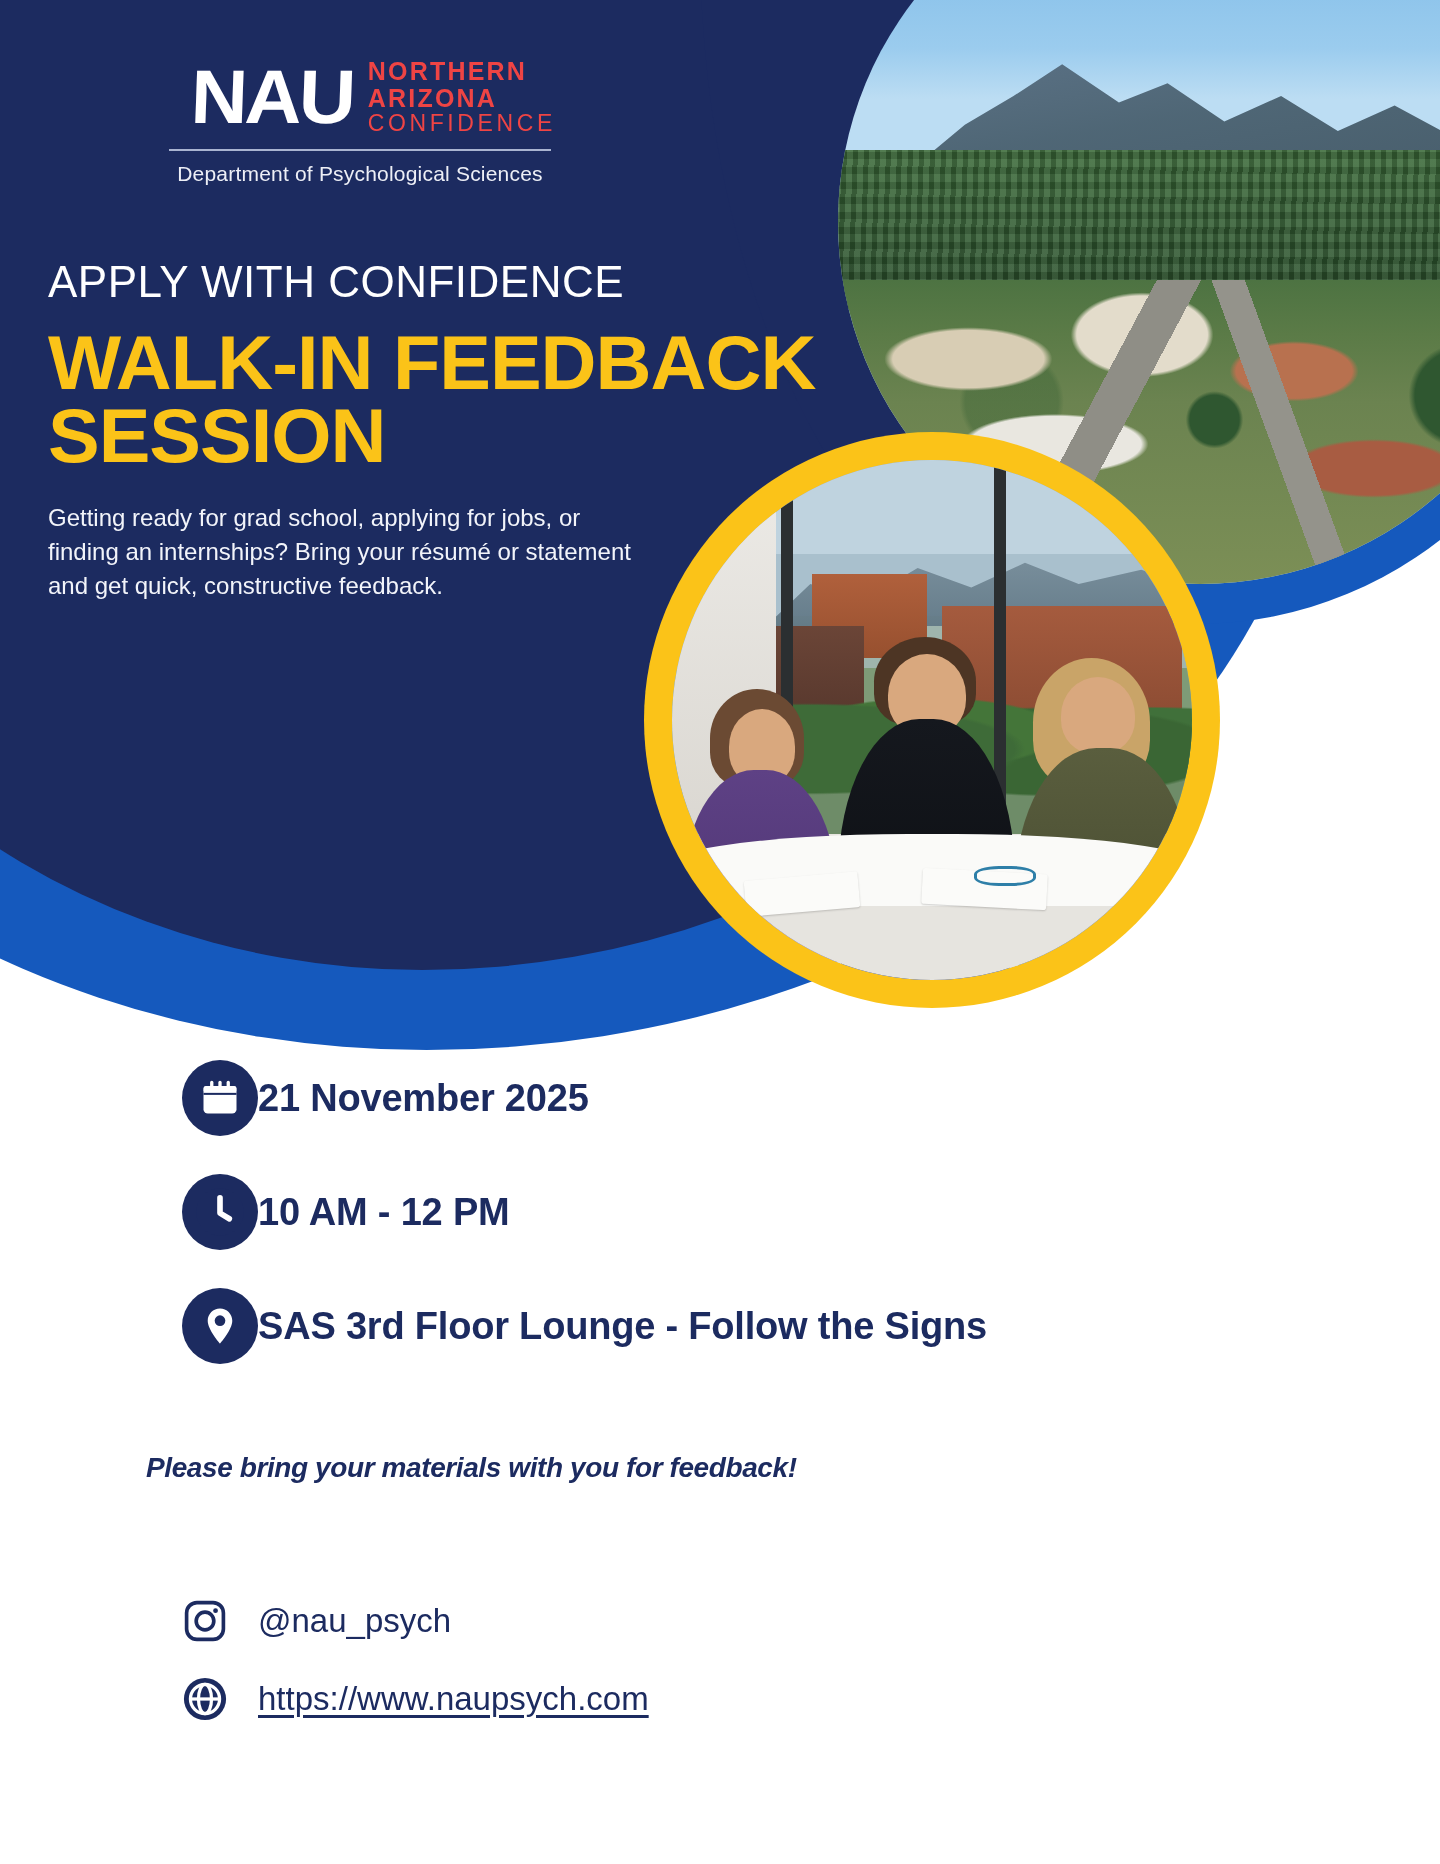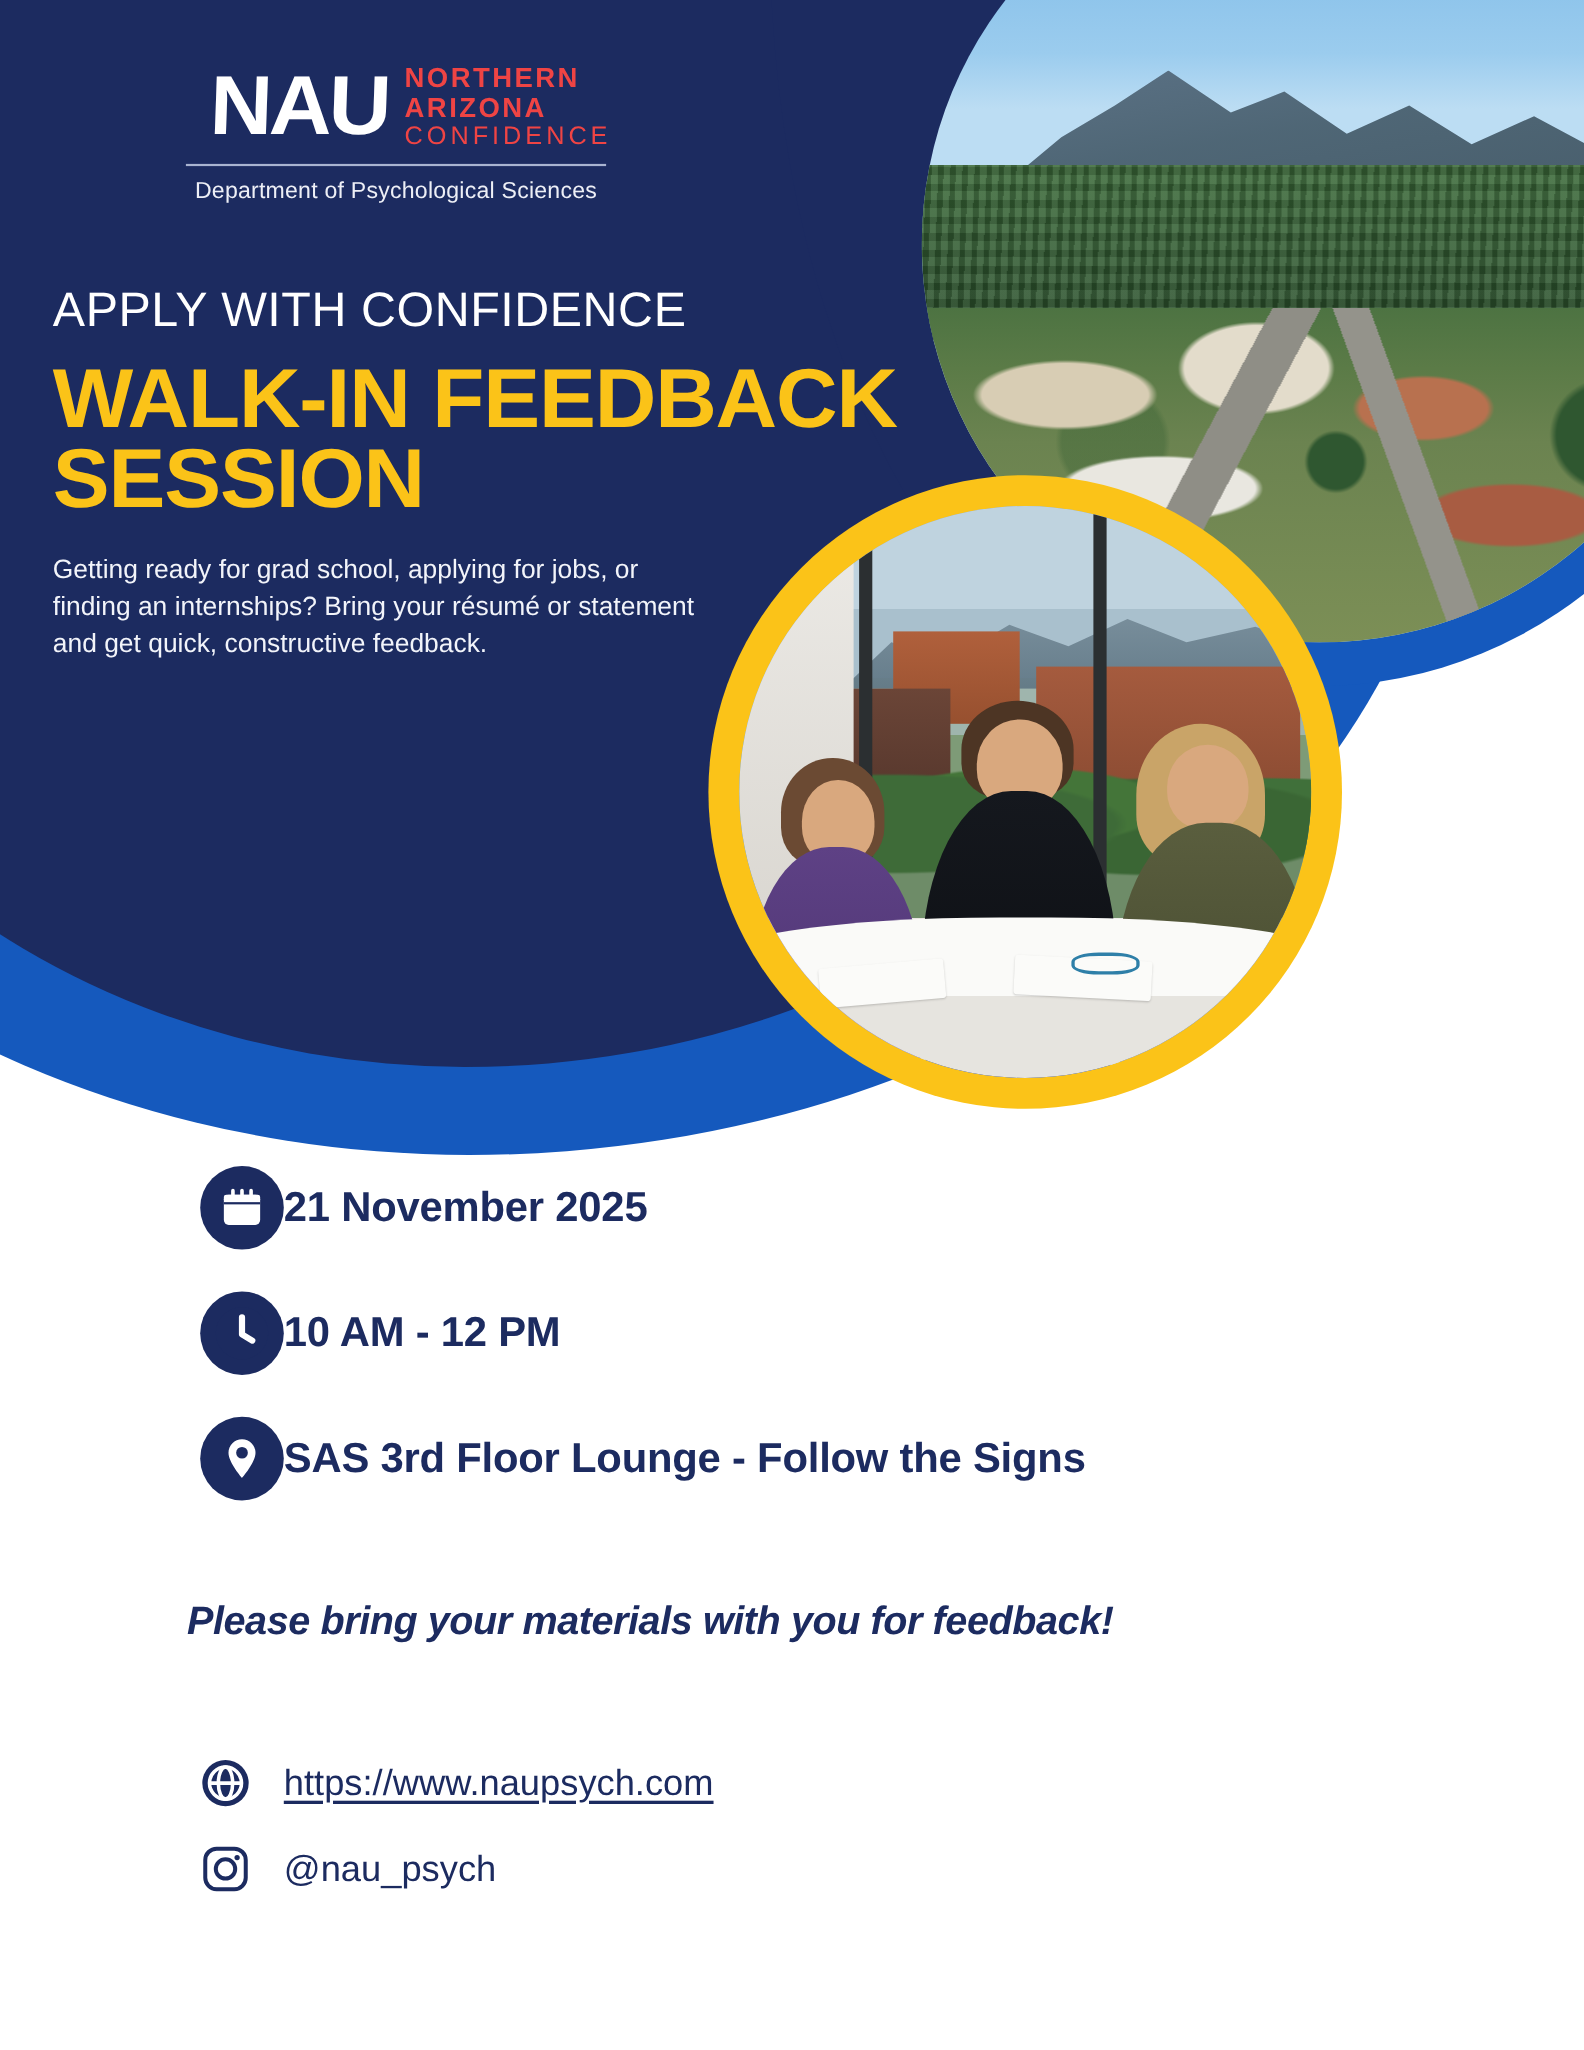--- a/index.html
+++ b/index.html
@@ -251,23 +251,22 @@
   }
   .detail-icon svg { display:block; }
   .detail-text {
     color:#1C2B60; font-size: 38px; font-weight: 800; letter-spacing: -.2px;
     white-space: nowrap;
   }
 
   
   #callout {
     position:absolute; left: 146px; top: 1452px; width: 1180px;
-    color:#1C2B60; font-size: 36px; font-weight: 800; font-style: italic;
+    color:#1C2B60; font-size: 28px; font-weight: 800; font-style: italic;
     letter-spacing: -.4px;
-    margin-left: 24px;
   }
 
   
   #footer { position:absolute; left: 182px; top: 1598px; width: 900px; }
   .link-row { display:flex; align-items:center; gap: 30px; margin-bottom: 32px; }
   .link-icon { flex:0 0 auto; width: 46px; height: 46px; }
   .link-text { color:#1C2B60; font-size: 33px; font-weight: 400; }
   .link-text.underline { text-decoration: underline; text-underline-offset: 5px; }
 </style>
 </head>
@@ -380,35 +379,35 @@
 
   </div>
 
   <div id="callout">Please bring your materials with you for feedback!</div>
 
   <div id="footer">
 
     <div class="link-row">
       <span class="link-icon">
         <svg width="46" height="46" viewBox="0 0 24 24" aria-hidden="true">
+          <rect x="2.4" y="2.4" width="19.2" height="19.2" rx="5.4" fill="none" stroke="#1C2B60" stroke-width="1.9"></rect>
+          <circle cx="12" cy="12" r="4.6" fill="none" stroke="#1C2B60" stroke-width="1.9"></circle>
+          <circle cx="17.5" cy="6.6" r="1.25" fill="#1C2B60"></circle>
+        </svg>
+      </span>
+      <span class="link-text">@nau_psych</span>
+    </div>
+
+    <div class="link-row">
+      <span class="link-icon">
+        <svg width="46" height="46" viewBox="0 0 24 24" aria-hidden="true">
           <circle cx="12" cy="12" r="11" fill="#1C2B60"></circle>
           <circle cx="12" cy="12" r="7.6" fill="none" stroke="#ffffff" stroke-width="1.7"></circle>
           <ellipse cx="12" cy="12" rx="3.4" ry="7.6" fill="none" stroke="#ffffff" stroke-width="1.7"></ellipse>
           <line x1="4.4" y1="12" x2="19.6" y2="12" stroke="#ffffff" stroke-width="1.7"></line>
         </svg>
       </span>
       <span class="link-text underline">https://www.naupsych.com</span>
     </div>
 
-    <div class="link-row">
-      <span class="link-icon">
-        <svg width="46" height="46" viewBox="0 0 24 24" aria-hidden="true">
-          <rect x="2.4" y="2.4" width="19.2" height="19.2" rx="5.4" fill="none" stroke="#1C2B60" stroke-width="1.9"></rect>
-          <circle cx="12" cy="12" r="4.6" fill="none" stroke="#1C2B60" stroke-width="1.9"></circle>
-          <circle cx="17.5" cy="6.6" r="1.25" fill="#1C2B60"></circle>
-        </svg>
-      </span>
-      <span class="link-text">@nau_psych</span>
-    </div>
-
   </div>
 
 </div>
 
 </body></html>

